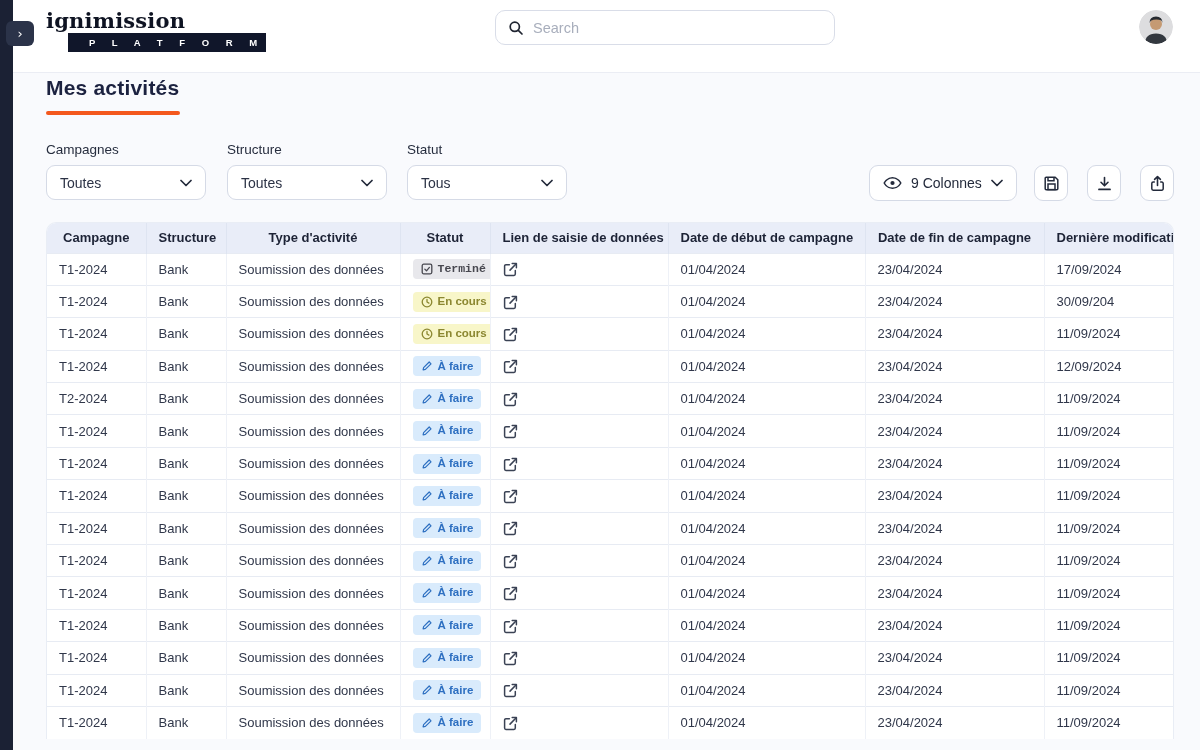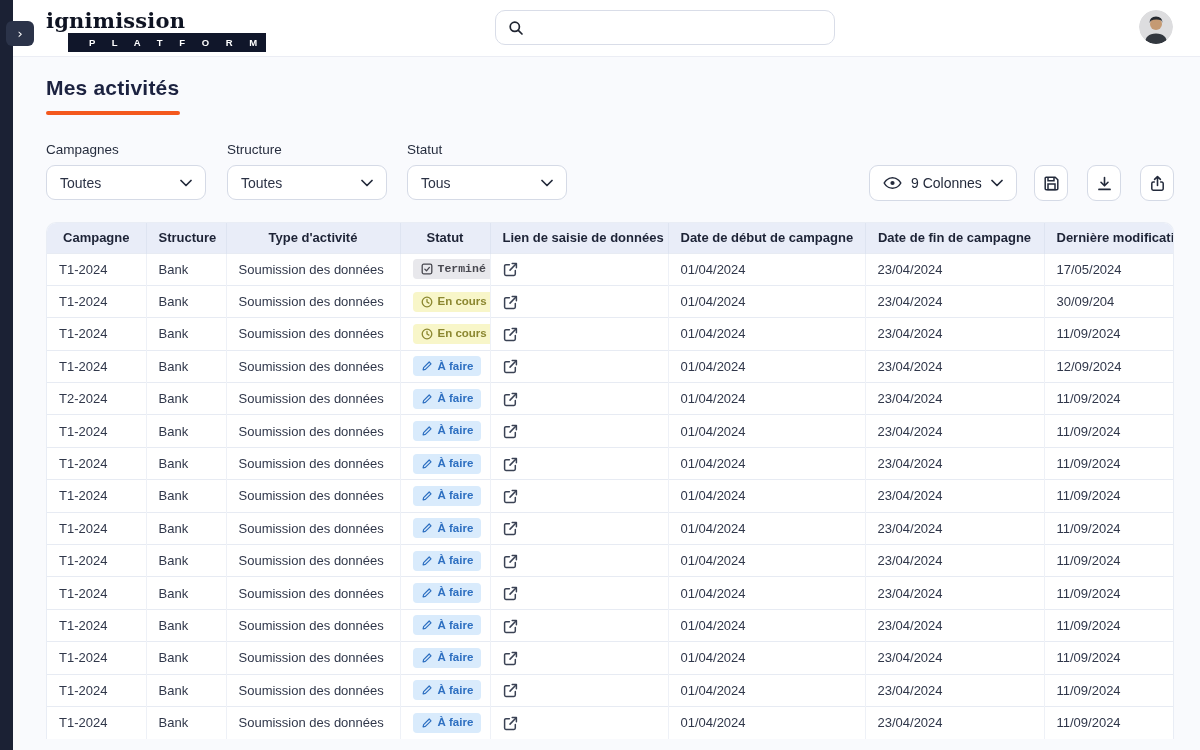--- a/index.html
+++ b/index.html
@@ -7,21 +7,21 @@
   body {
     font-family:"Liberation Sans","DejaVu Sans",sans-serif;
     background:#f9fafd; color:#2c3342; position:relative;
   }
   
   .rail { position:absolute; left:0; top:0; width:13px; height:750px; background:#1b2134; z-index:20; }
   .rail-btn { position:absolute; left:6px; top:21px; width:28px; height:25px; background:#2b3349;
     border:none; border-radius:6px; color:#fff; z-index:21; font-size:13px; line-height:23px;
     text-align:center; cursor:pointer; font-family:"DejaVu Sans",sans-serif; }
   
-  .topbar { position:absolute; left:0; top:0; width:1200px; height:57px; background:#ffffff;
+  .topbar { position:absolute; left:0; top:0; width:1200px; height:73px; background:#ffffff;
     border-bottom:1px solid #ebedf4; z-index:10; }
   .logo { position:absolute; left:46px; top:8px; }
   .logo-name { font-family:"DejaVu Serif","Liberation Serif",serif; font-weight:600; font-size:21px;
     color:#0e1322; letter-spacing:0.2px; }
   .logo-box { position:absolute; left:22px; top:25px; background:#10162a; color:#ffffff;
     font-size:9.5px; font-weight:700; letter-spacing:7px; padding:4px 2px 4px 21px; white-space:nowrap; }
   .search { position:absolute; left:495px; top:10px; width:340px; height:35px; background:#fff;
     border:1px solid #d9dde8; border-radius:10px; display:flex; align-items:center; gap:9px; padding:0 12px; }
   .search input { border:none; outline:none; flex:1; font-size:14.5px; color:#30374a;
     font-family:inherit; background:transparent; }
@@ -68,20 +68,21 @@
 <div class="topbar">
   <div class="logo">
     <div class="logo-name">ignimission</div>
     <div class="logo-box">P L A T F O R M</div>
   </div>
   <div class="search">
     <svg width="16" height="16" viewBox="0 0 16 16" fill="none">
       <circle cx="6.8" cy="6.8" r="4.6" stroke="#1f2430" stroke-width="1.7"></circle>
       <path d="M10.3 10.3 L14 14" stroke="#1f2430" stroke-width="1.7" stroke-linecap="round"></path>
     </svg>
+    <input type="text" placeholder="Search" style="">
   </div>
   <div class="avatar">
     <svg width="34" height="34" viewBox="0 0 34 34">
       <defs>
           <clipPath id="avclip">
             <circle cx="17" cy="17" r="17"></circle>
           </clipPath>
         </defs>
       <g clip-path="url(#avclip)">
         <rect width="34" height="34" fill="#dddddf"></rect>
@@ -196,21 +197,21 @@
     </td>
     <td class="link-cell">
       <svg width="15" height="15" viewBox="0 0 15 15" fill="none">
         <path d="M12.3 8.6v3.5a1.3 1.3 0 0 1-1.3 1.3H2.9a1.3 1.3 0 0 1-1.3-1.3V4a1.3 1.3 0 0 1 1.3-1.3h3.5" stroke="#3a4254" stroke-width="1.5" stroke-linecap="round"></path>
         <path d="M9.2 1.6h4.2v4.2" stroke="#3a4254" stroke-width="1.5" stroke-linecap="round" stroke-linejoin="round"></path>
         <path d="M7 8.1 13.2 1.8" stroke="#3a4254" stroke-width="1.5" stroke-linecap="round"></path>
       </svg>
     </td>
     <td>01/04/2024</td>
     <td>23/04/2024</td>
-    <td>17/05/2024</td>
+    <td>17/09/2024</td>
   </tr>
         <tr>
     <td>T1-2024</td>
     <td>Bank</td>
     <td>Soumission des données</td>
     <td>
       <span class="badge" style="background: rgb(248, 246, 201); color: rgb(139, 135, 48);">
 
         <svg width="12" height="12" viewBox="0 0 12 12" fill="none" style="display: inline-block;">
           <circle cx="6" cy="6" r="4.8" stroke="currentColor" stroke-width="1.3"></circle>

